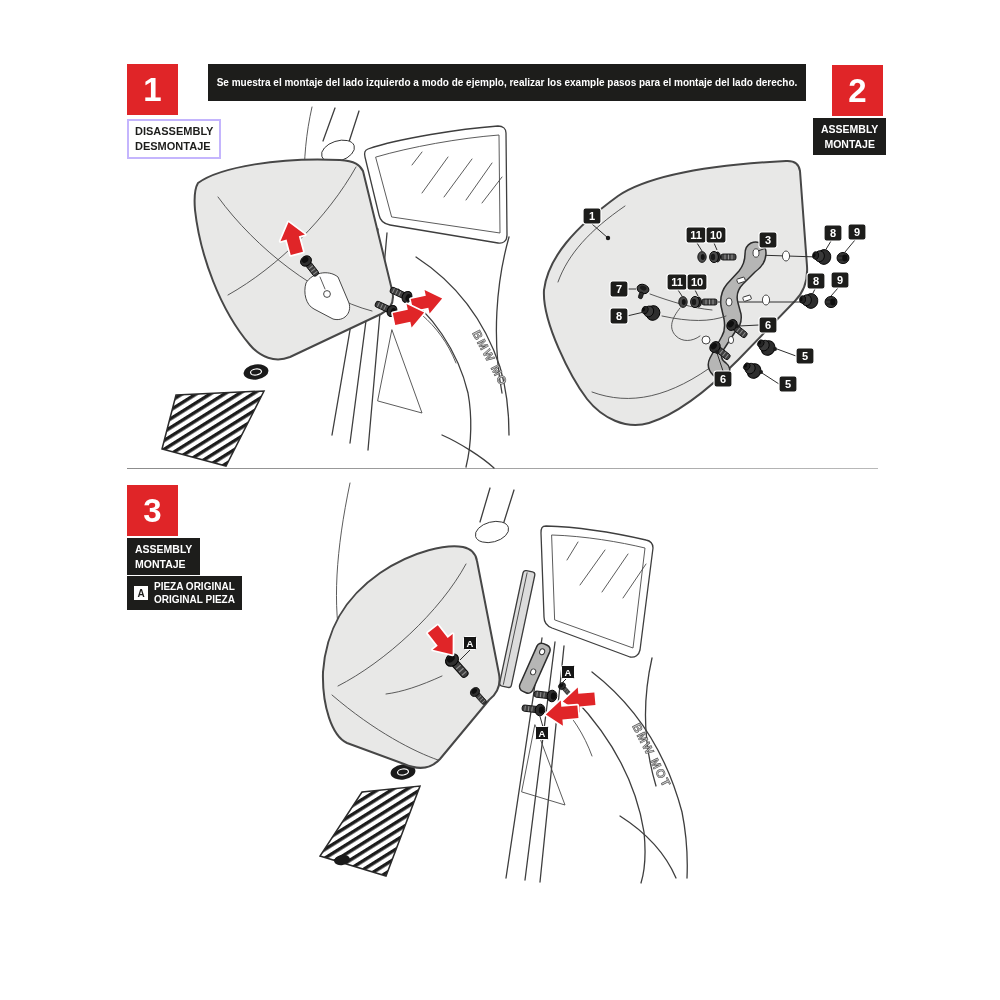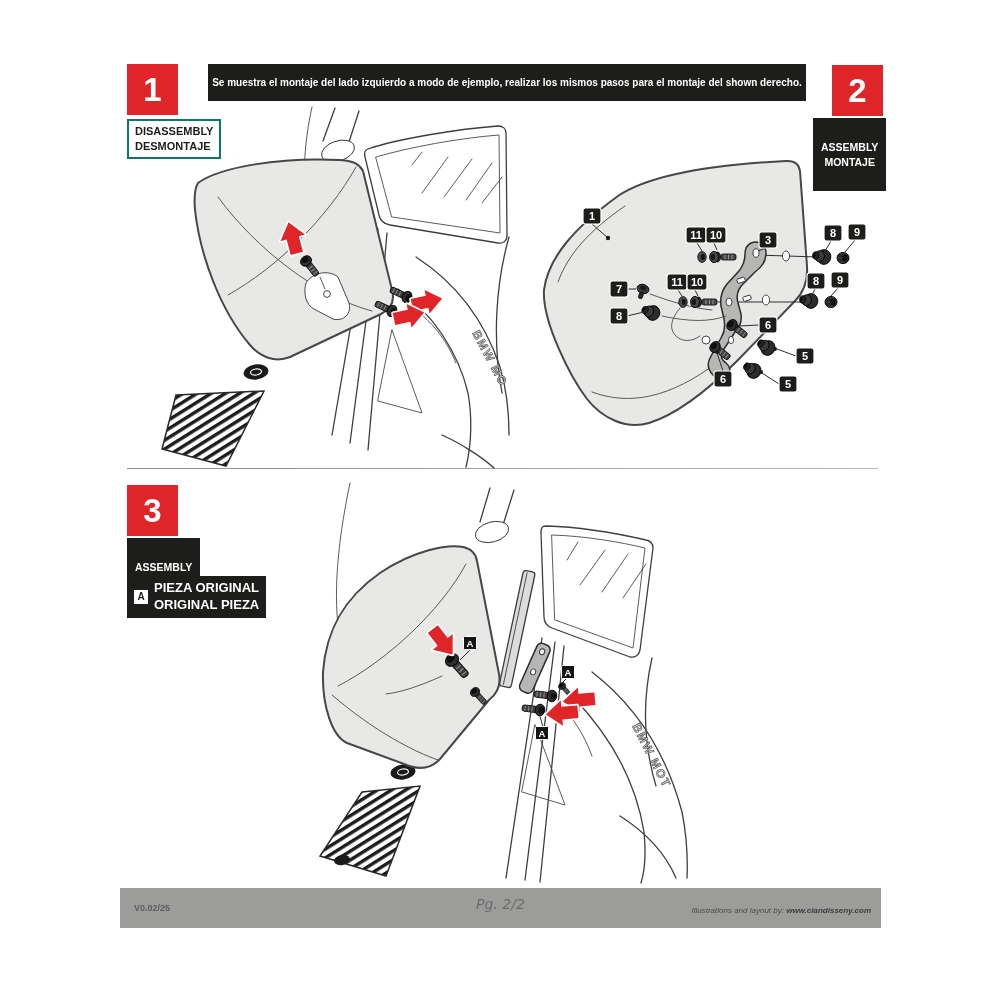--- a/index.html
+++ b/index.html
@@ -10,33 +10,33 @@
   
   .banner { position:absolute; left:208px; top:64px; width:598px; height:37px;
     background:#1d1d1b; color:#fff; display:flex; flex-direction:column;
     align-items:center; justify-content:center; text-align:center; }
   .banner div { font-size:10px; font-weight:bold; line-height:1.55; white-space:nowrap; }
 
   
   .stepbox { position:absolute; width:51px; height:51px; background:#e02528;
     color:#fff; display:flex; align-items:center; justify-content:center;
     font-size:33px; font-weight:bold; }
-  .steplabel-light { position:absolute; background:#fff; border:2px solid #0f766e;
+  .steplabel-light { position:absolute; background:#fff; border:2px solid #c4b5fd;
     color:#1d1d1b; font-weight:bold; font-size:11px; line-height:1.35;
     padding:3px 6px; }
   .steplabel-dark { position:absolute; background:#1d1d1b; color:#fff;
-    font-weight:bold; font-size:10.5px; line-height:1.4; padding:22px 8px; }
+    font-weight:bold; font-size:10.5px; line-height:1.4; padding:4px 8px; }
 
   
   .legend { position:absolute; left:127px; top:576px; background:#1d1d1b;
     color:#fff; display:flex; align-items:center; gap:6px; padding:4px 7px; }
   .legend .abox { width:14px; height:14px; background:#fff; color:#1d1d1b;
     font-size:10px; font-weight:bold; display:flex; align-items:center;
     justify-content:center; flex:0 0 auto; }
-  .legend .ltxt { font-size:13px; font-weight:bold; line-height:1.3; }
+  .legend .ltxt { font-size:10px; font-weight:bold; line-height:1.3; }
 
   .divider { position:absolute; left:127px; top:468px; width:751px; height:1px;
     background:linear-gradient(to right,#8c8c8c,#b9b9b9); }
 
   
   .footer { position:absolute; left:120px; top:888px; width:761px; height:40px;
     background:#9c9c9b; }
   .footer .ver { position:absolute; left:14px; top:15px; font-size:9px;
     font-weight:bold; color:#5e5e5e; }
   .footer .pg { position:absolute; left:0; right:0; top:8px; text-align:center;
@@ -111,21 +111,21 @@
       </g>
       <g id="cap7">
         <ellipse cx="0" cy="0" rx="6" ry="4.6" fill="#3c3c3c" stroke="#000" stroke-width="0.9"></ellipse>
         <ellipse cx="0" cy="-1" rx="3.4" ry="2.2" fill="#1a1a1a"></ellipse>
         <rect x="-2" y="3.5" width="4" height="6.5" rx="1.5" fill="#2b2b2b" stroke="#000" stroke-width="0.7"></rect>
       </g>
     </defs>
   </svg>
 
   <div class="banner">
-    <div>Se muestra el montaje del lado izquierdo a modo de ejemplo, realizar los mismos pasos para el montaje del shown derecho.</div>
+    <div>Se muestra el montaje del lado izquierdo a modo de ejemplo, realizar los example pasos para el montaje del lado derecho.</div>
   </div>
 
   <div class="stepbox" style="left:127px; top:64px;">
     <span>1</span>
   </div>
   <div class="steplabel-light" style="left:127px; top:119px;">
     <div>DISASSEMBLY</div>
     <div>DESMONTAJE</div>
   </div>
 
@@ -352,22 +352,14 @@
       </g>
     <g class="ab" transform="translate(252,253)">
         <rect x="-6.5" y="-6.5" width="13" height="13" rx="1"></rect>
         <text y="3.5">A</text>
       </g>
     <use href="#arrow" transform="translate(152,161) rotate(142) scale(1.15)"></use>
     <use href="#arrow" transform="translate(290,220) rotate(265) scale(1.15)"></use>
     <use href="#arrow" transform="translate(273,233) rotate(265) scale(1.15)"></use>
   </svg>
 
-  <div class="footer">
-    <span class="ver">V0.02/25</span>
-    <span class="pg">Pg. 2/2</span>
-    <span class="credit">
-      <span>Illustrations and layout by:</span>
-      <b>www.clandisseny.com</b>
-    </span>
-  </div>
 
 </div>
 
 </body></html>

